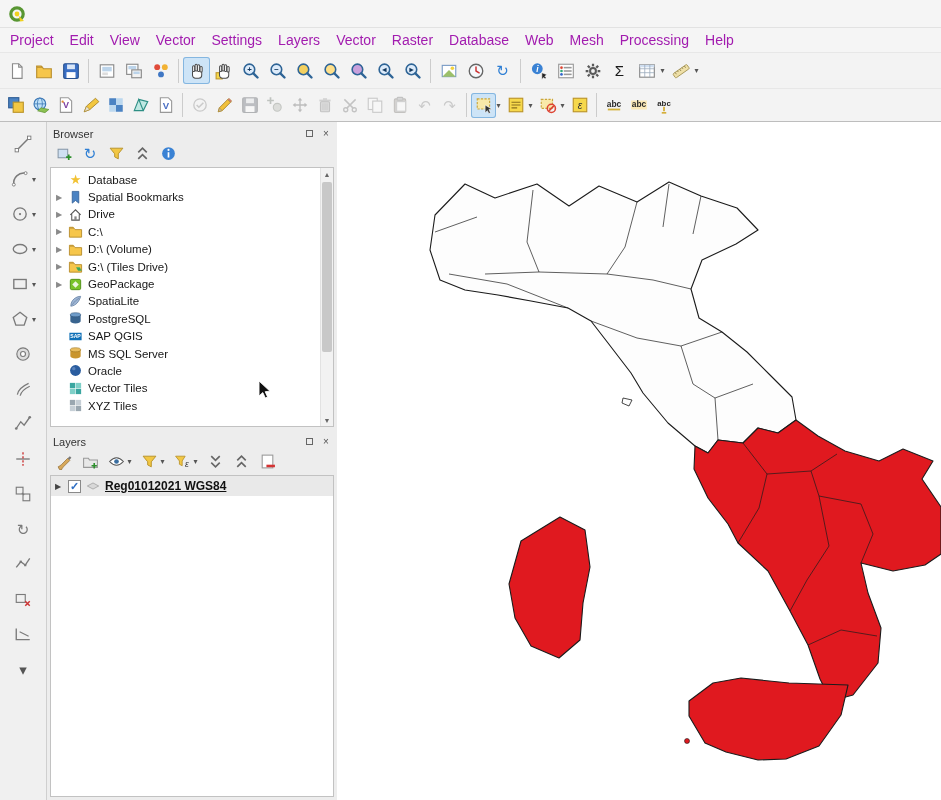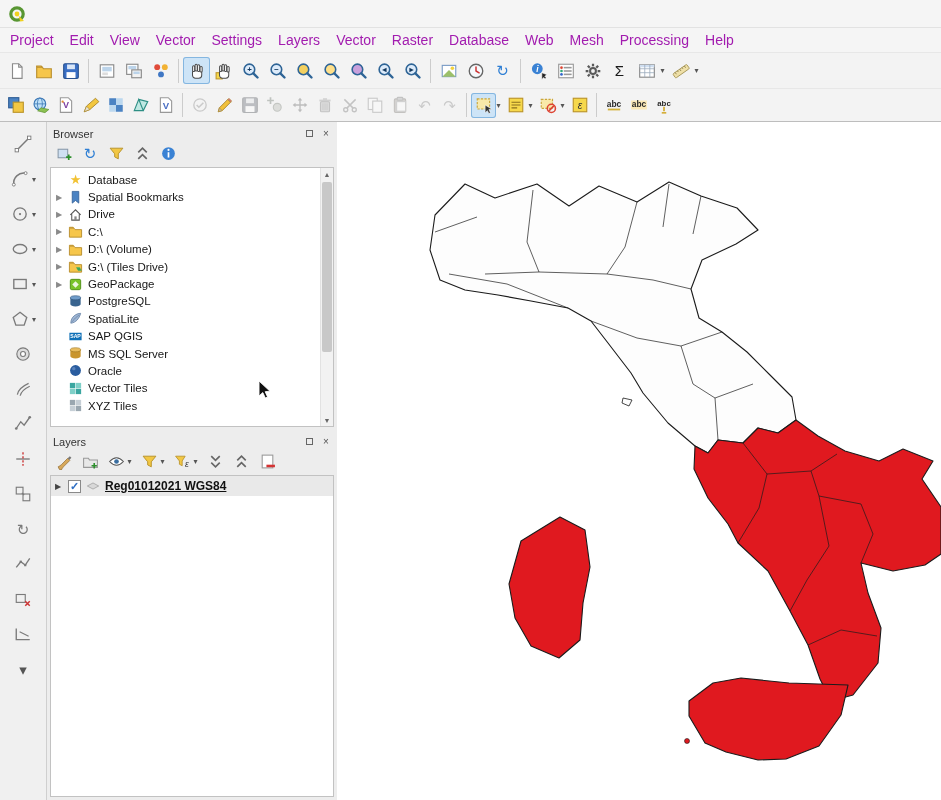--- a/index.html
+++ b/index.html
@@ -769,35 +769,35 @@
                 <rect x="2.5" y="2.5" width="11" height="11" rx="1.5" fill="#79c32a" stroke="#4f8f14"></rect>
                 <path d="M8 4.5 11.5 8 8 11.5 4.5 8z" fill="#fff" opacity=".85"></path>
               </svg>
             </span>
             <span>GeoPackage</span>
           </div>
           <div class="trow">
             <span class="arr"></span>
             <span class="tico">
               <svg class="isvg" viewBox="0 0 16 16">
+                <path d="M3 13C3 6 9 2.5 13.5 2.5 12 8 8.5 12.5 3 13z" fill="#9fb6d4" stroke="#5f7ca0" stroke-width=".8"></path>
+                <path d="M4.5 11.5C7 8 9 6 12 4.5" stroke="#5f7ca0" stroke-width=".7" fill="none"></path>
+              </svg>
+            </span>
+            <span>SpatiaLite</span>
+          </div>
+          <div class="trow">
+            <span class="arr"></span>
+            <span class="tico">
+              <svg class="isvg" viewBox="0 0 16 16">
                 <path d="M2.5 4v7c0 1.2 2.5 2.2 5.5 2.2s5.5-1 5.5-2.2V4" fill="#39648f"></path>
                 <ellipse cx="8" cy="4" rx="5.5" ry="2.2" fill="#6f9cc9" stroke="#2d5175" stroke-width=".6"></ellipse>
               </svg>
             </span>
             <span>PostgreSQL</span>
-          </div>
-          <div class="trow">
-            <span class="arr"></span>
-            <span class="tico">
-              <svg class="isvg" viewBox="0 0 16 16">
-                <path d="M3 13C3 6 9 2.5 13.5 2.5 12 8 8.5 12.5 3 13z" fill="#9fb6d4" stroke="#5f7ca0" stroke-width=".8"></path>
-                <path d="M4.5 11.5C7 8 9 6 12 4.5" stroke="#5f7ca0" stroke-width=".7" fill="none"></path>
-              </svg>
-            </span>
-            <span>SpatiaLite</span>
           </div>
           <div class="trow">
             <span class="arr"></span>
             <span class="tico">
               <svg class="isvg" viewBox="0 0 16 16">
                 <path d="M1.5 4h13v8h-13z" fill="#0f70b7"></path>
                 <text x="8" y="9.8" font-size="5.5" font-weight="bold" text-anchor="middle" fill="#fff">SAP</text>
               </svg>
             </span>
             <span>SAP QGIS</span>

